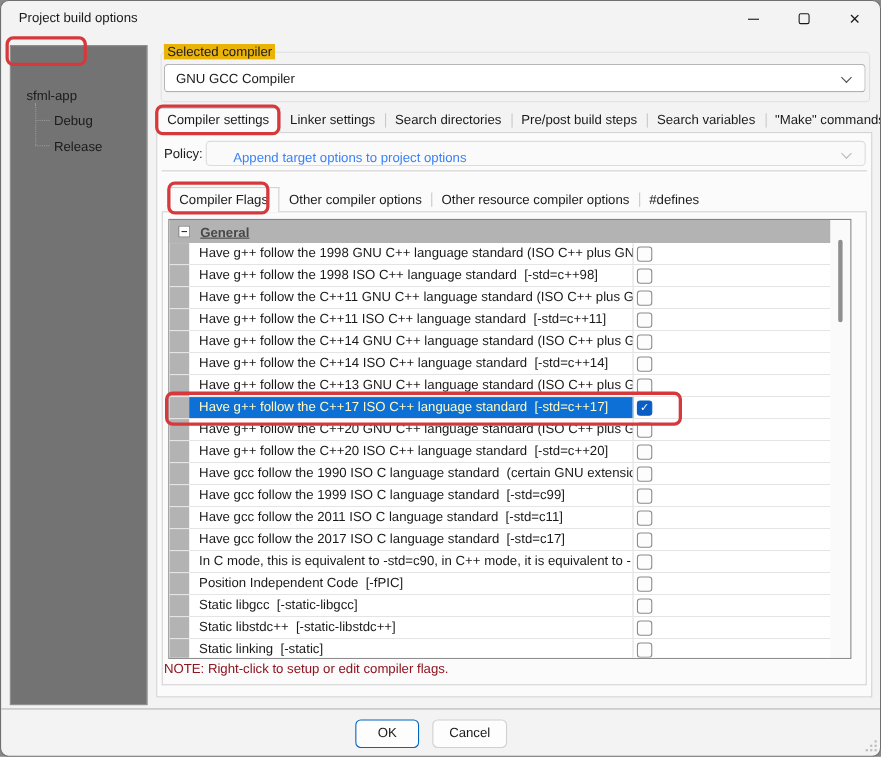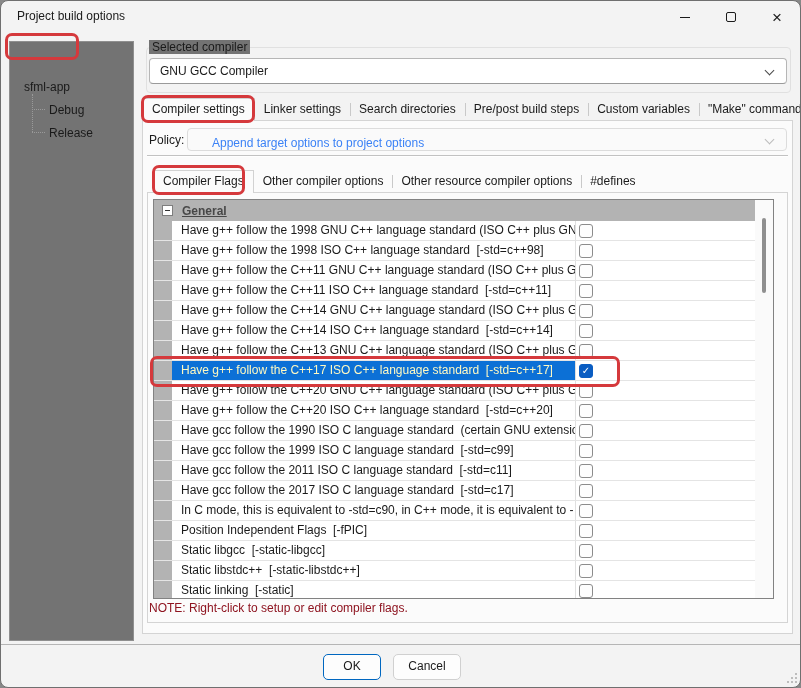--- a/index.html
+++ b/index.html
@@ -20,21 +20,21 @@
   .tree-panel { position:absolute; left:8px; top:40px; width:125px; height:600px;
                 background:#737373; border:1px solid #8f8f8f; }
   .tree-root { position:absolute; left:14px; top:38px; }
   .tree-child { position:absolute; left:39px; }
   .tree-vline { position:absolute; left:22px; top:52px; height:38px; border-left:1px dotted #9a9a9a; }
   .tree-hline { position:absolute; width:13px; border-top:1px dotted #9a9a9a; }
 
   
   .groupbox { position:absolute; left:145px; top:46px; width:645px; height:46px;
               border:1px solid #e0e0e0; border-radius:4px; }
-  .groupbox-label { position:absolute; left:148px; top:39px; background:#737373; padding:0 3px; }
+  .groupbox-label { position:absolute; left:148px; top:39px; background:#eab308; padding:0 3px; }
   .combo { position:absolute; left:148px; top:57px; width:638px; height:26px; background:#fff;
            border:1px solid #b6b6b6; border-bottom-color:#9a9a9a; border-radius:4px;
            display:flex; align-items:center; padding:0 10px; }
   .chev { display:inline-block; width:7px; height:7px; border-right:1.3px solid #4a4a4a;
           border-bottom:1.3px solid #4a4a4a; transform:rotate(45deg); position:absolute;
           right:13px; top:8px; }
   .chev.dis { border-color:#bcbcbc; }
 
   
   .tabs { position:absolute; display:flex; height:23px; z-index:2; }
@@ -134,21 +134,21 @@
   <div class="combo">
     <span>GNU GCC Compiler</span>
     <span class="chev"></span>
   </div>
 
   <div class="tabs" id="tabs-main">
       <div class="tab selected">Compiler settings</div>
       <div class="tab">Linker settings</div>
       <div class="tab">Search directories</div>
       <div class="tab">Pre/post build steps</div>
-      <div class="tab">Custom variables</div>
+      <div class="tab">Search variables</div>
       <div class="tab">"Make" commands</div>
     </div>
   <div class="page"></div>
 
   <span class="policy-label">Policy:</span>
   <div class="policy-combo">
     <span>Append target options to project options</span>
     <span class="chev dis"></span>
   </div>
   <div class="hline"></div>
@@ -267,21 +267,21 @@
         </div>
         <div class="grid-row">
           <span class="gutter"></span>
           <span class="row-text">In C mode, this is equivalent to -std=c90, in C++ mode, it is equivalent to -</span>
           <span class="cb-cell">
             <span class="checkbox"></span>
           </span>
         </div>
         <div class="grid-row">
           <span class="gutter"></span>
-          <span class="row-text">Position Independent Flags  [-fPIC]</span>
+          <span class="row-text">Position Independent Code  [-fPIC]</span>
           <span class="cb-cell">
             <span class="checkbox"></span>
           </span>
         </div>
         <div class="grid-row">
           <span class="gutter"></span>
           <span class="row-text">Static libgcc  [-static-libgcc]</span>
           <span class="cb-cell">
             <span class="checkbox"></span>
           </span>

